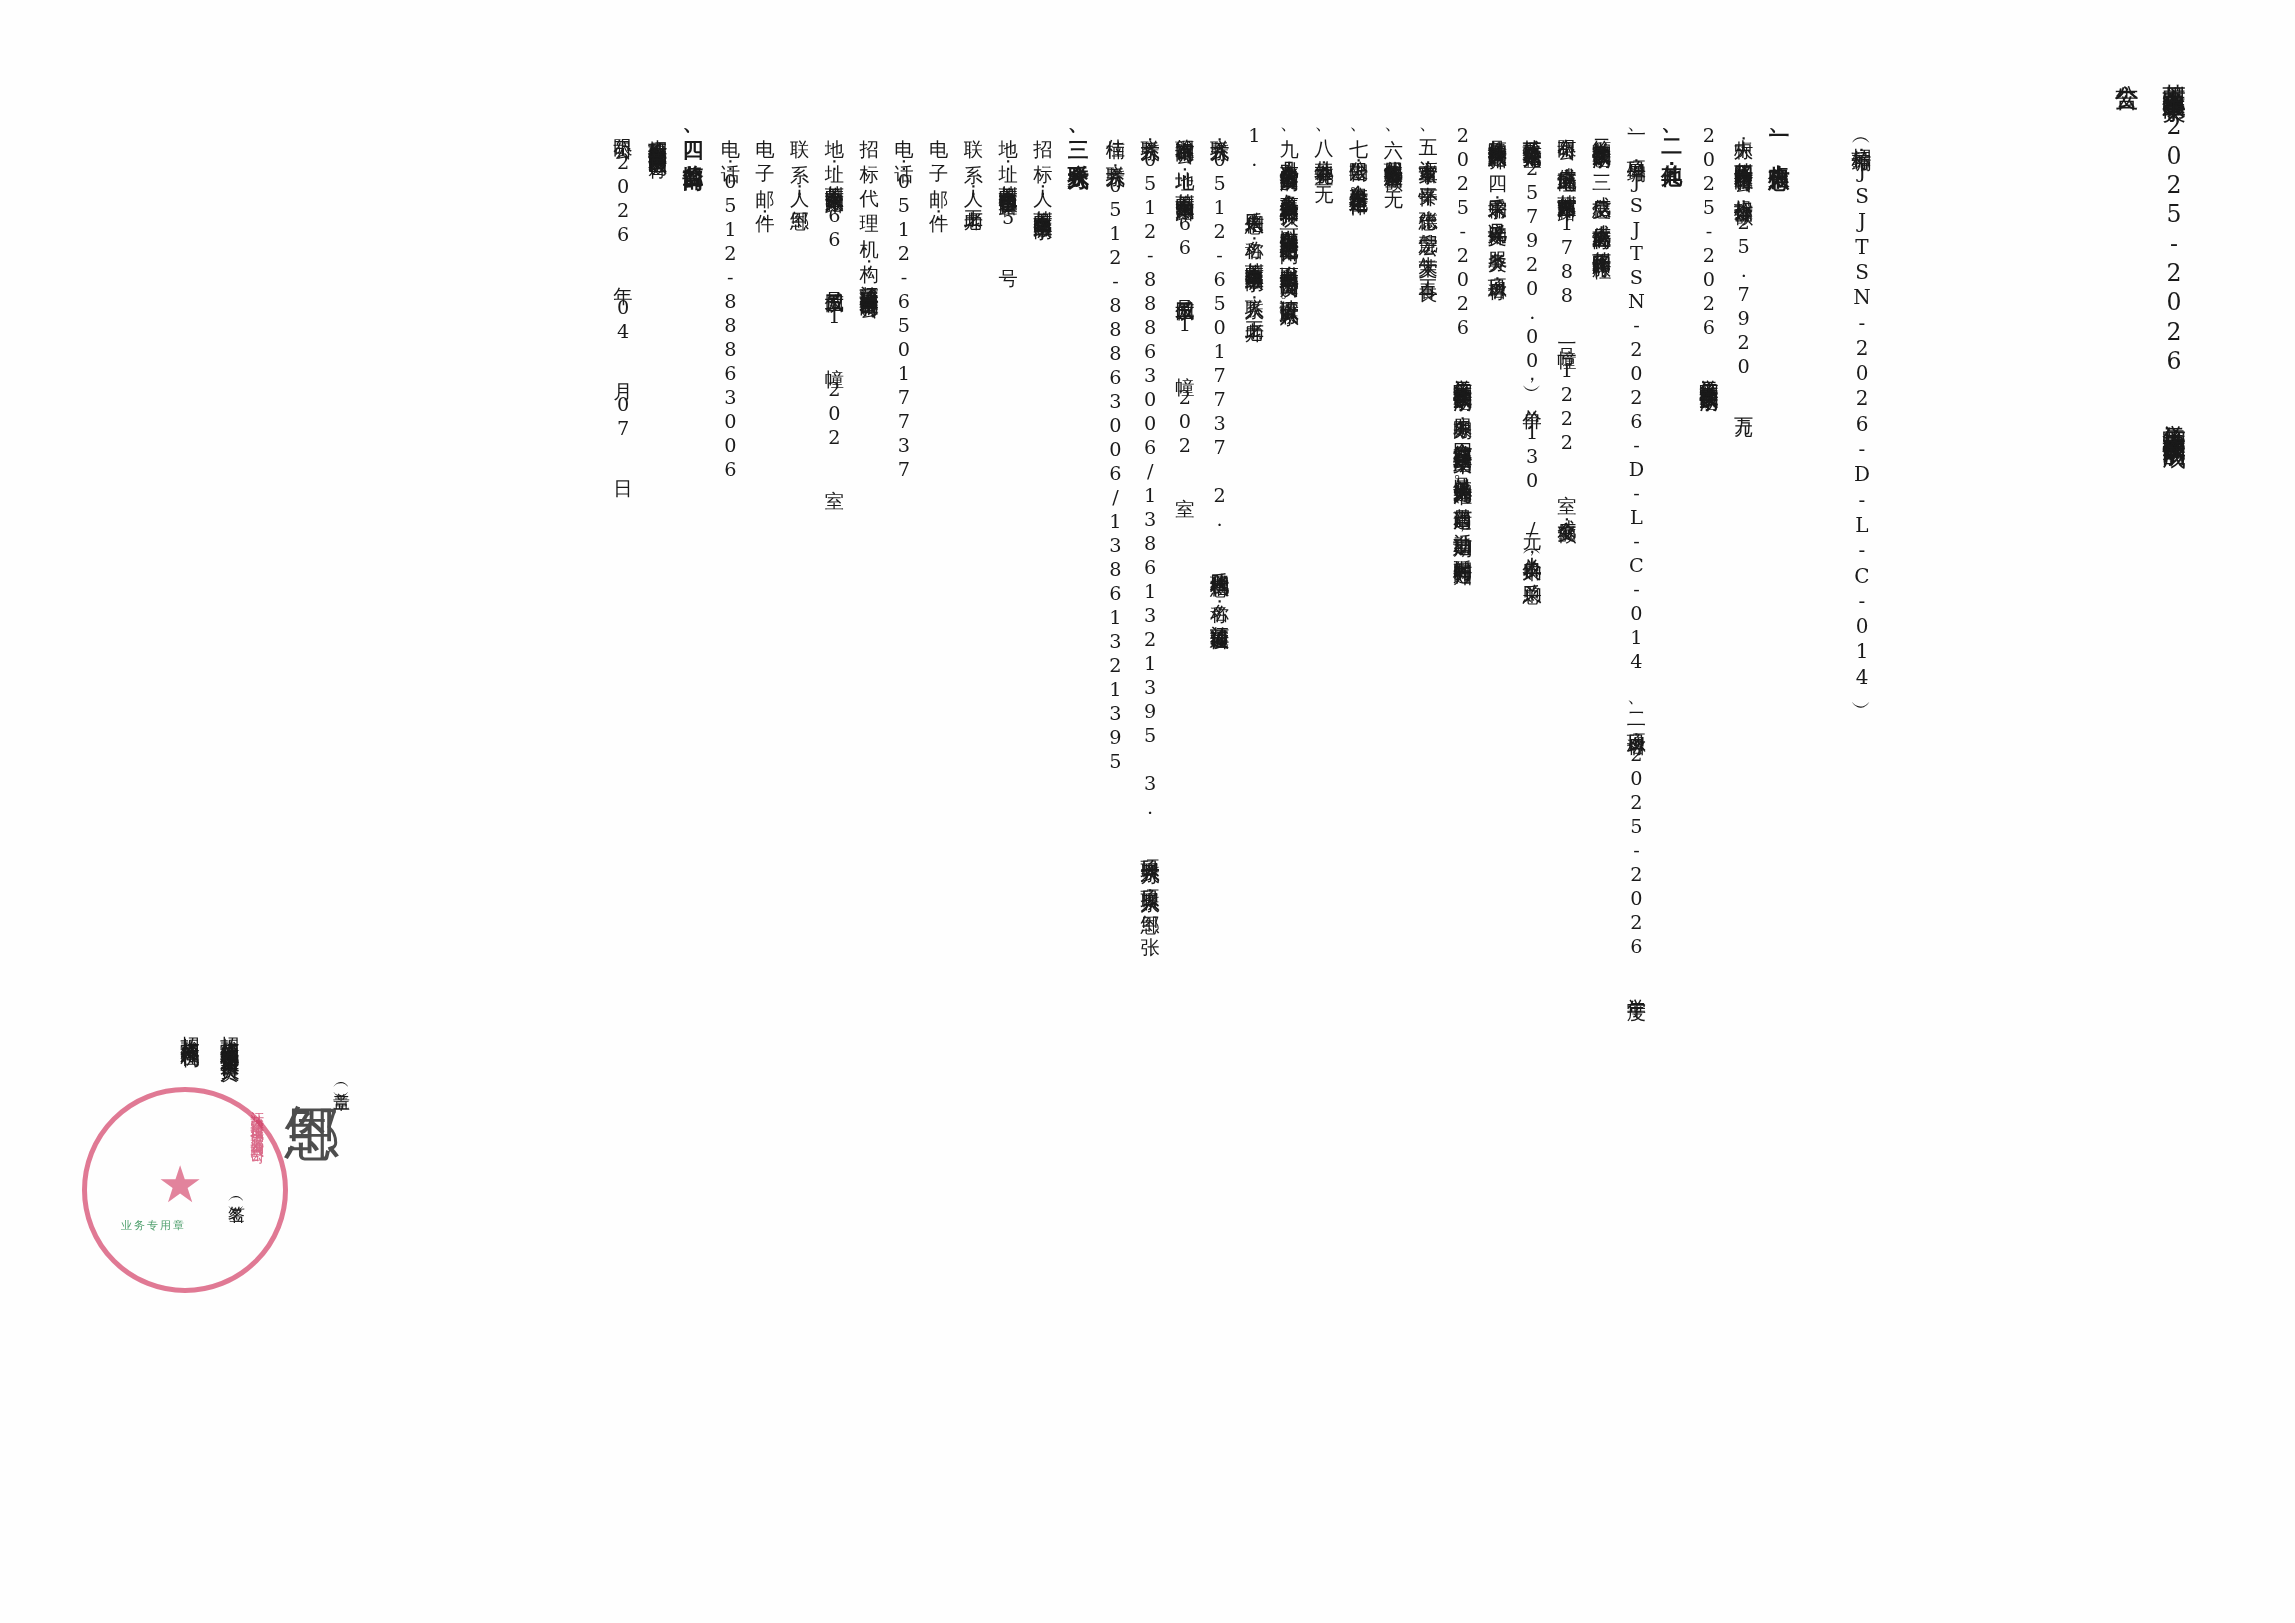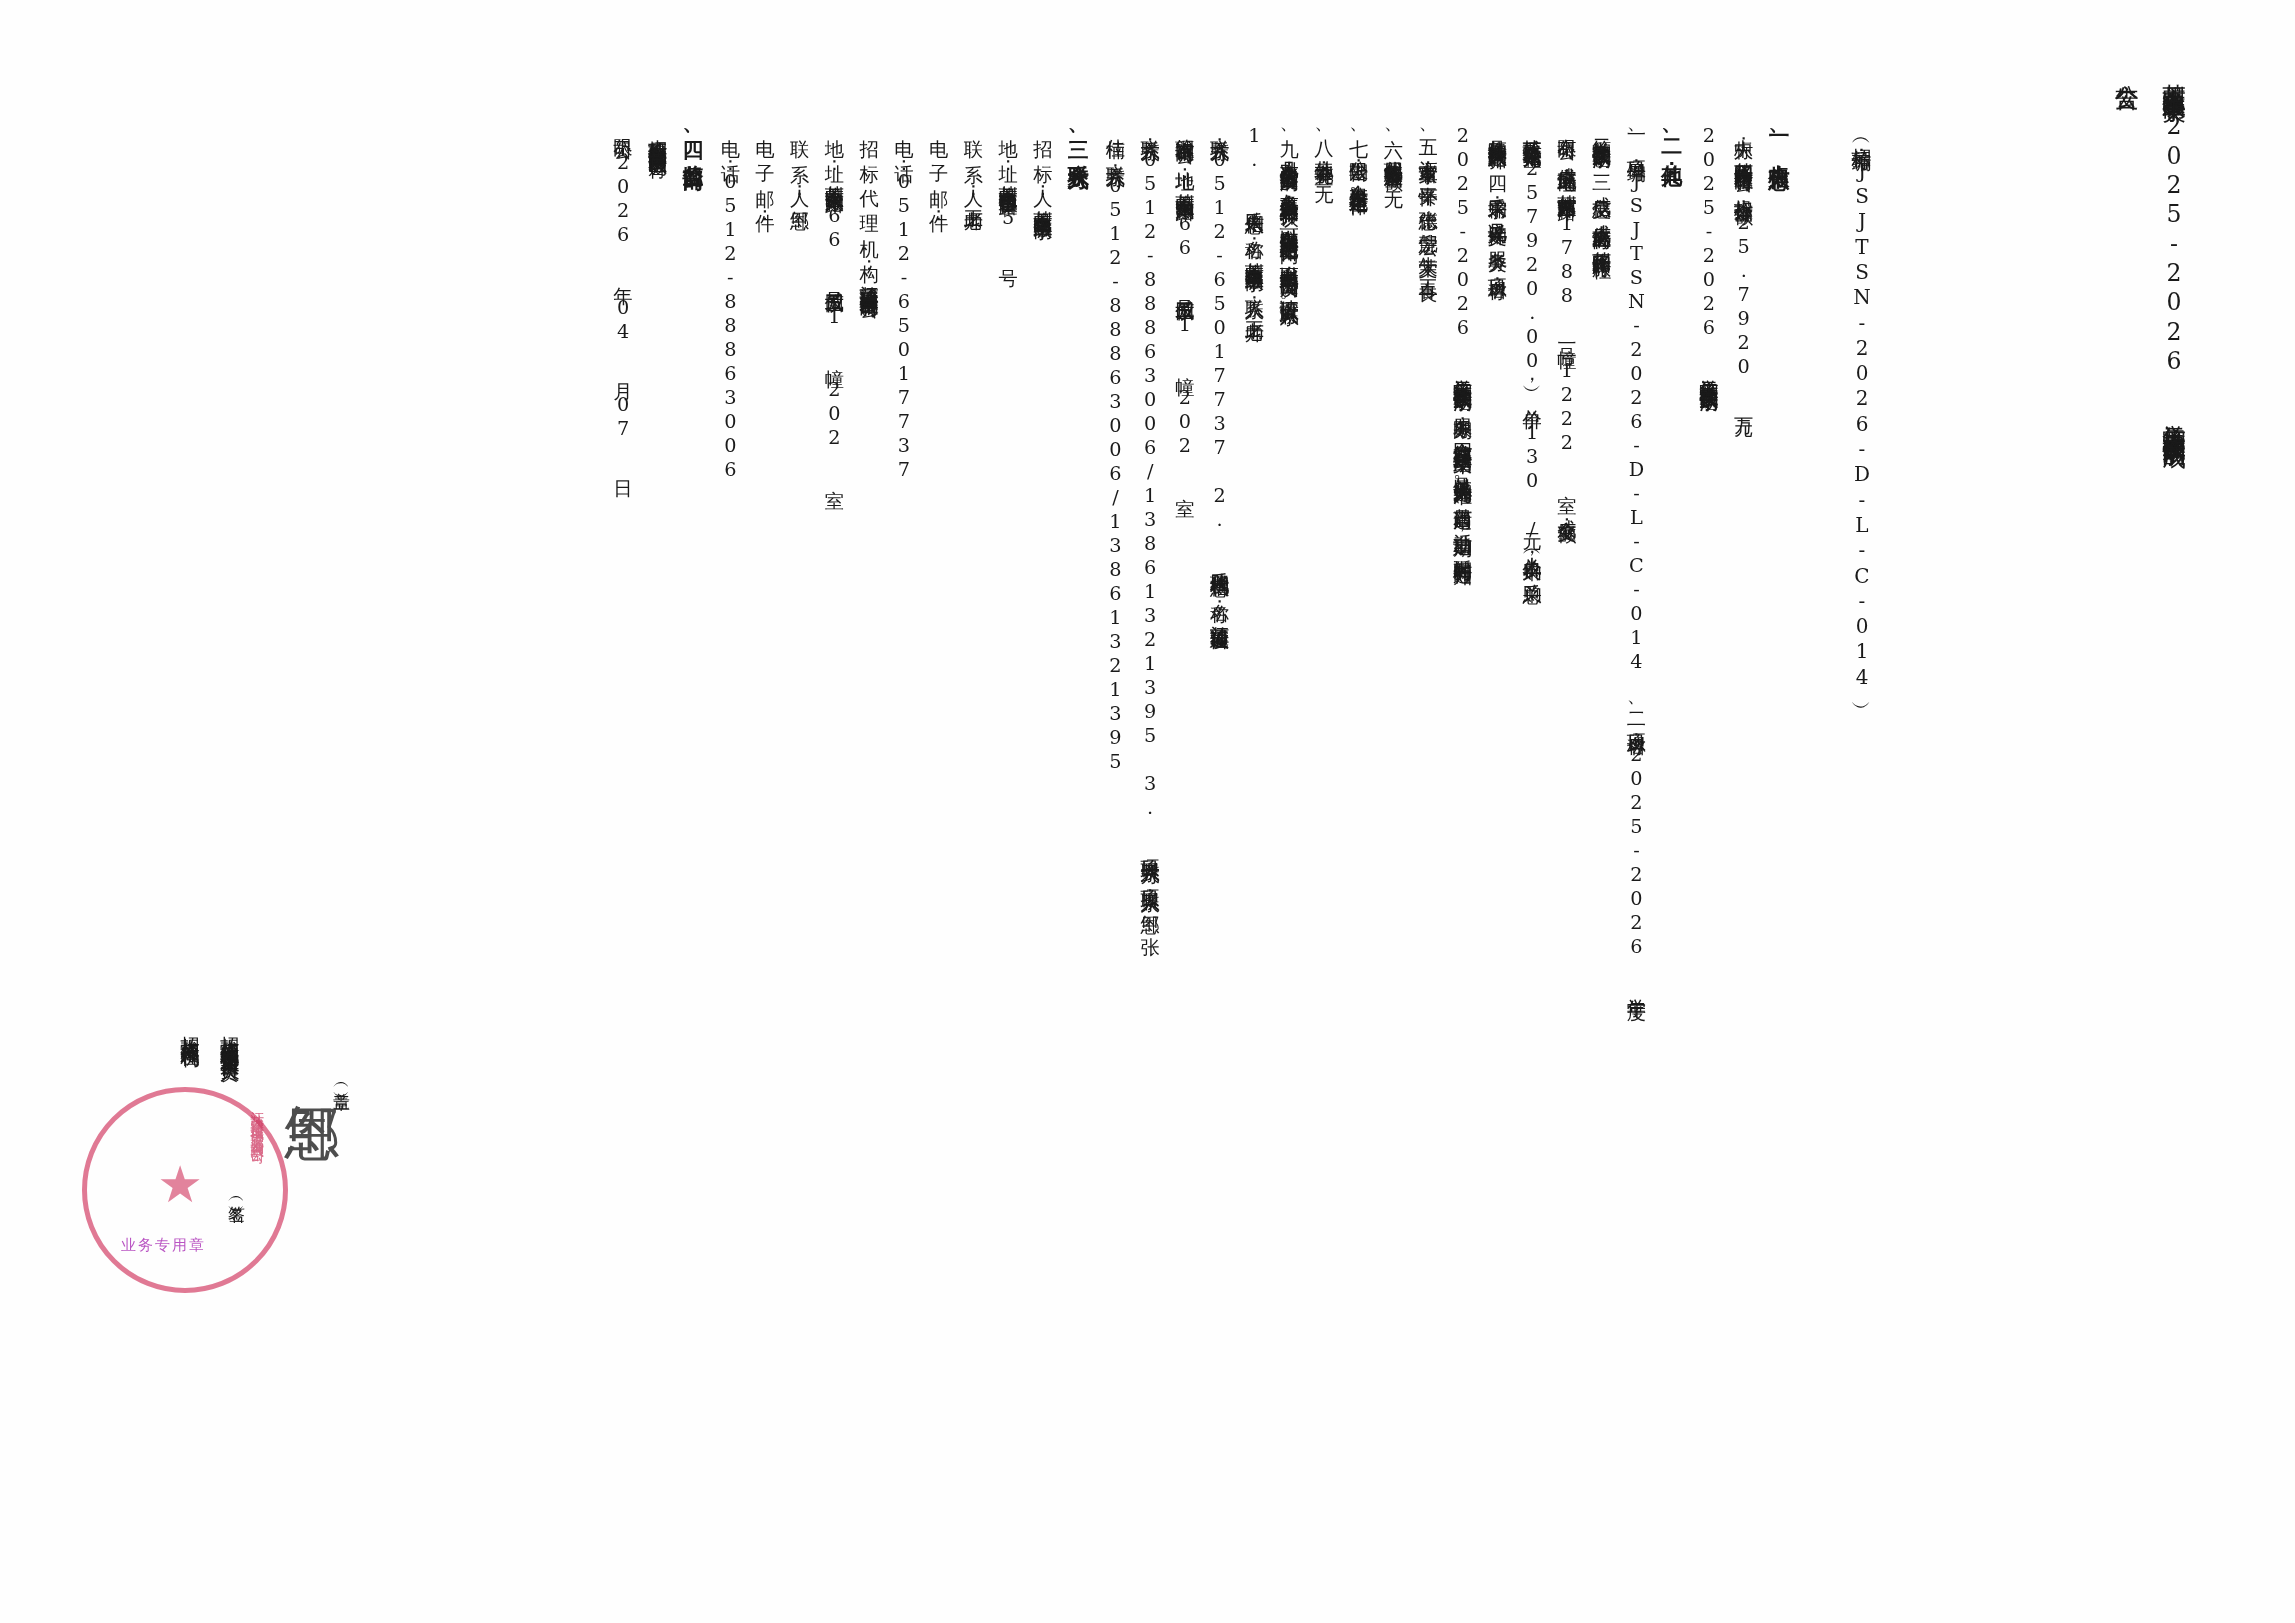--- a/index.html
+++ b/index.html
@@ -117,25 +117,24 @@
     color: #cf3f66;
     opacity: .78;
     font-size: 13.7px;
     writing-mode: vertical-rl;
     text-orientation: upright;
     letter-spacing: 2.6px;
   }
   #seal .sealtext2 {
     position: absolute;
     left: 39px; top: 131px;
-    color: #a21caf;
+    color: #15803d;
     opacity: .75;
-    font-size: 15px;
+    font-size: 11px;
     letter-spacing: 2px;
-    margin-top: 18px;
   }
 
   
   #signature {
     position: absolute;
     left: 275px;
     top: 1060px;
     color: #3a3a3a;
     font-size: 56px;
     font-family: "DejaVu Serif", serif;

